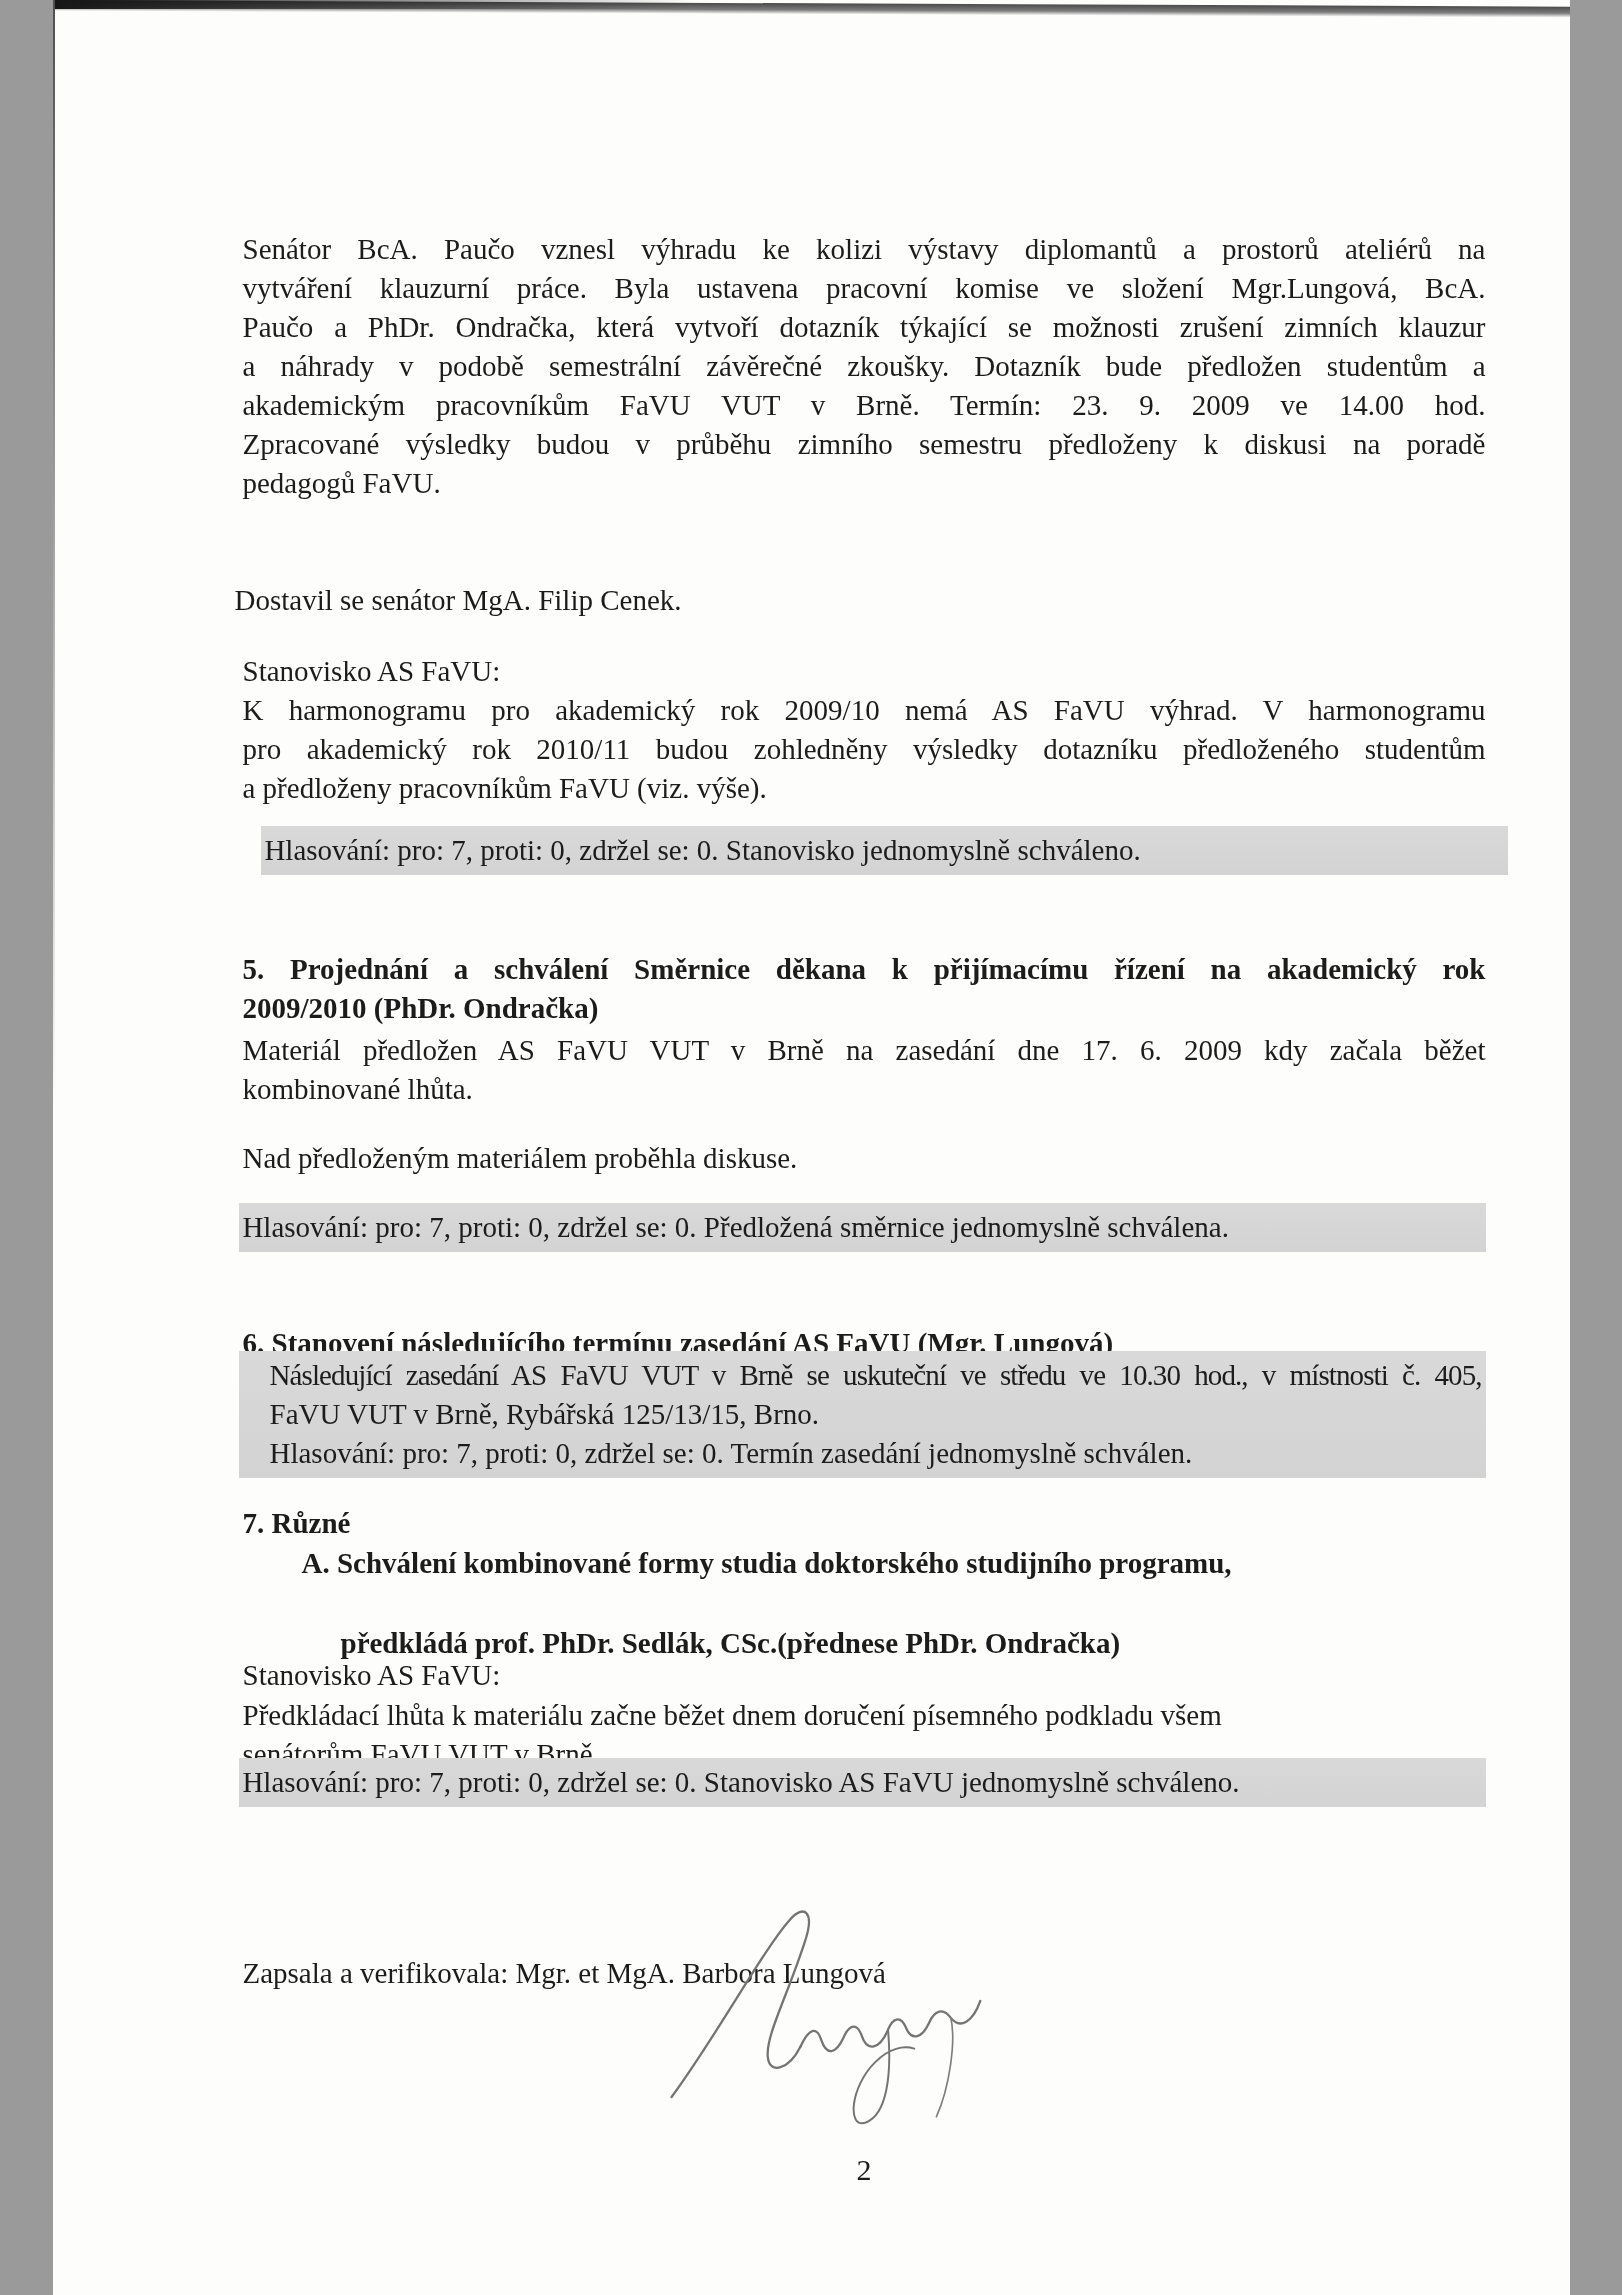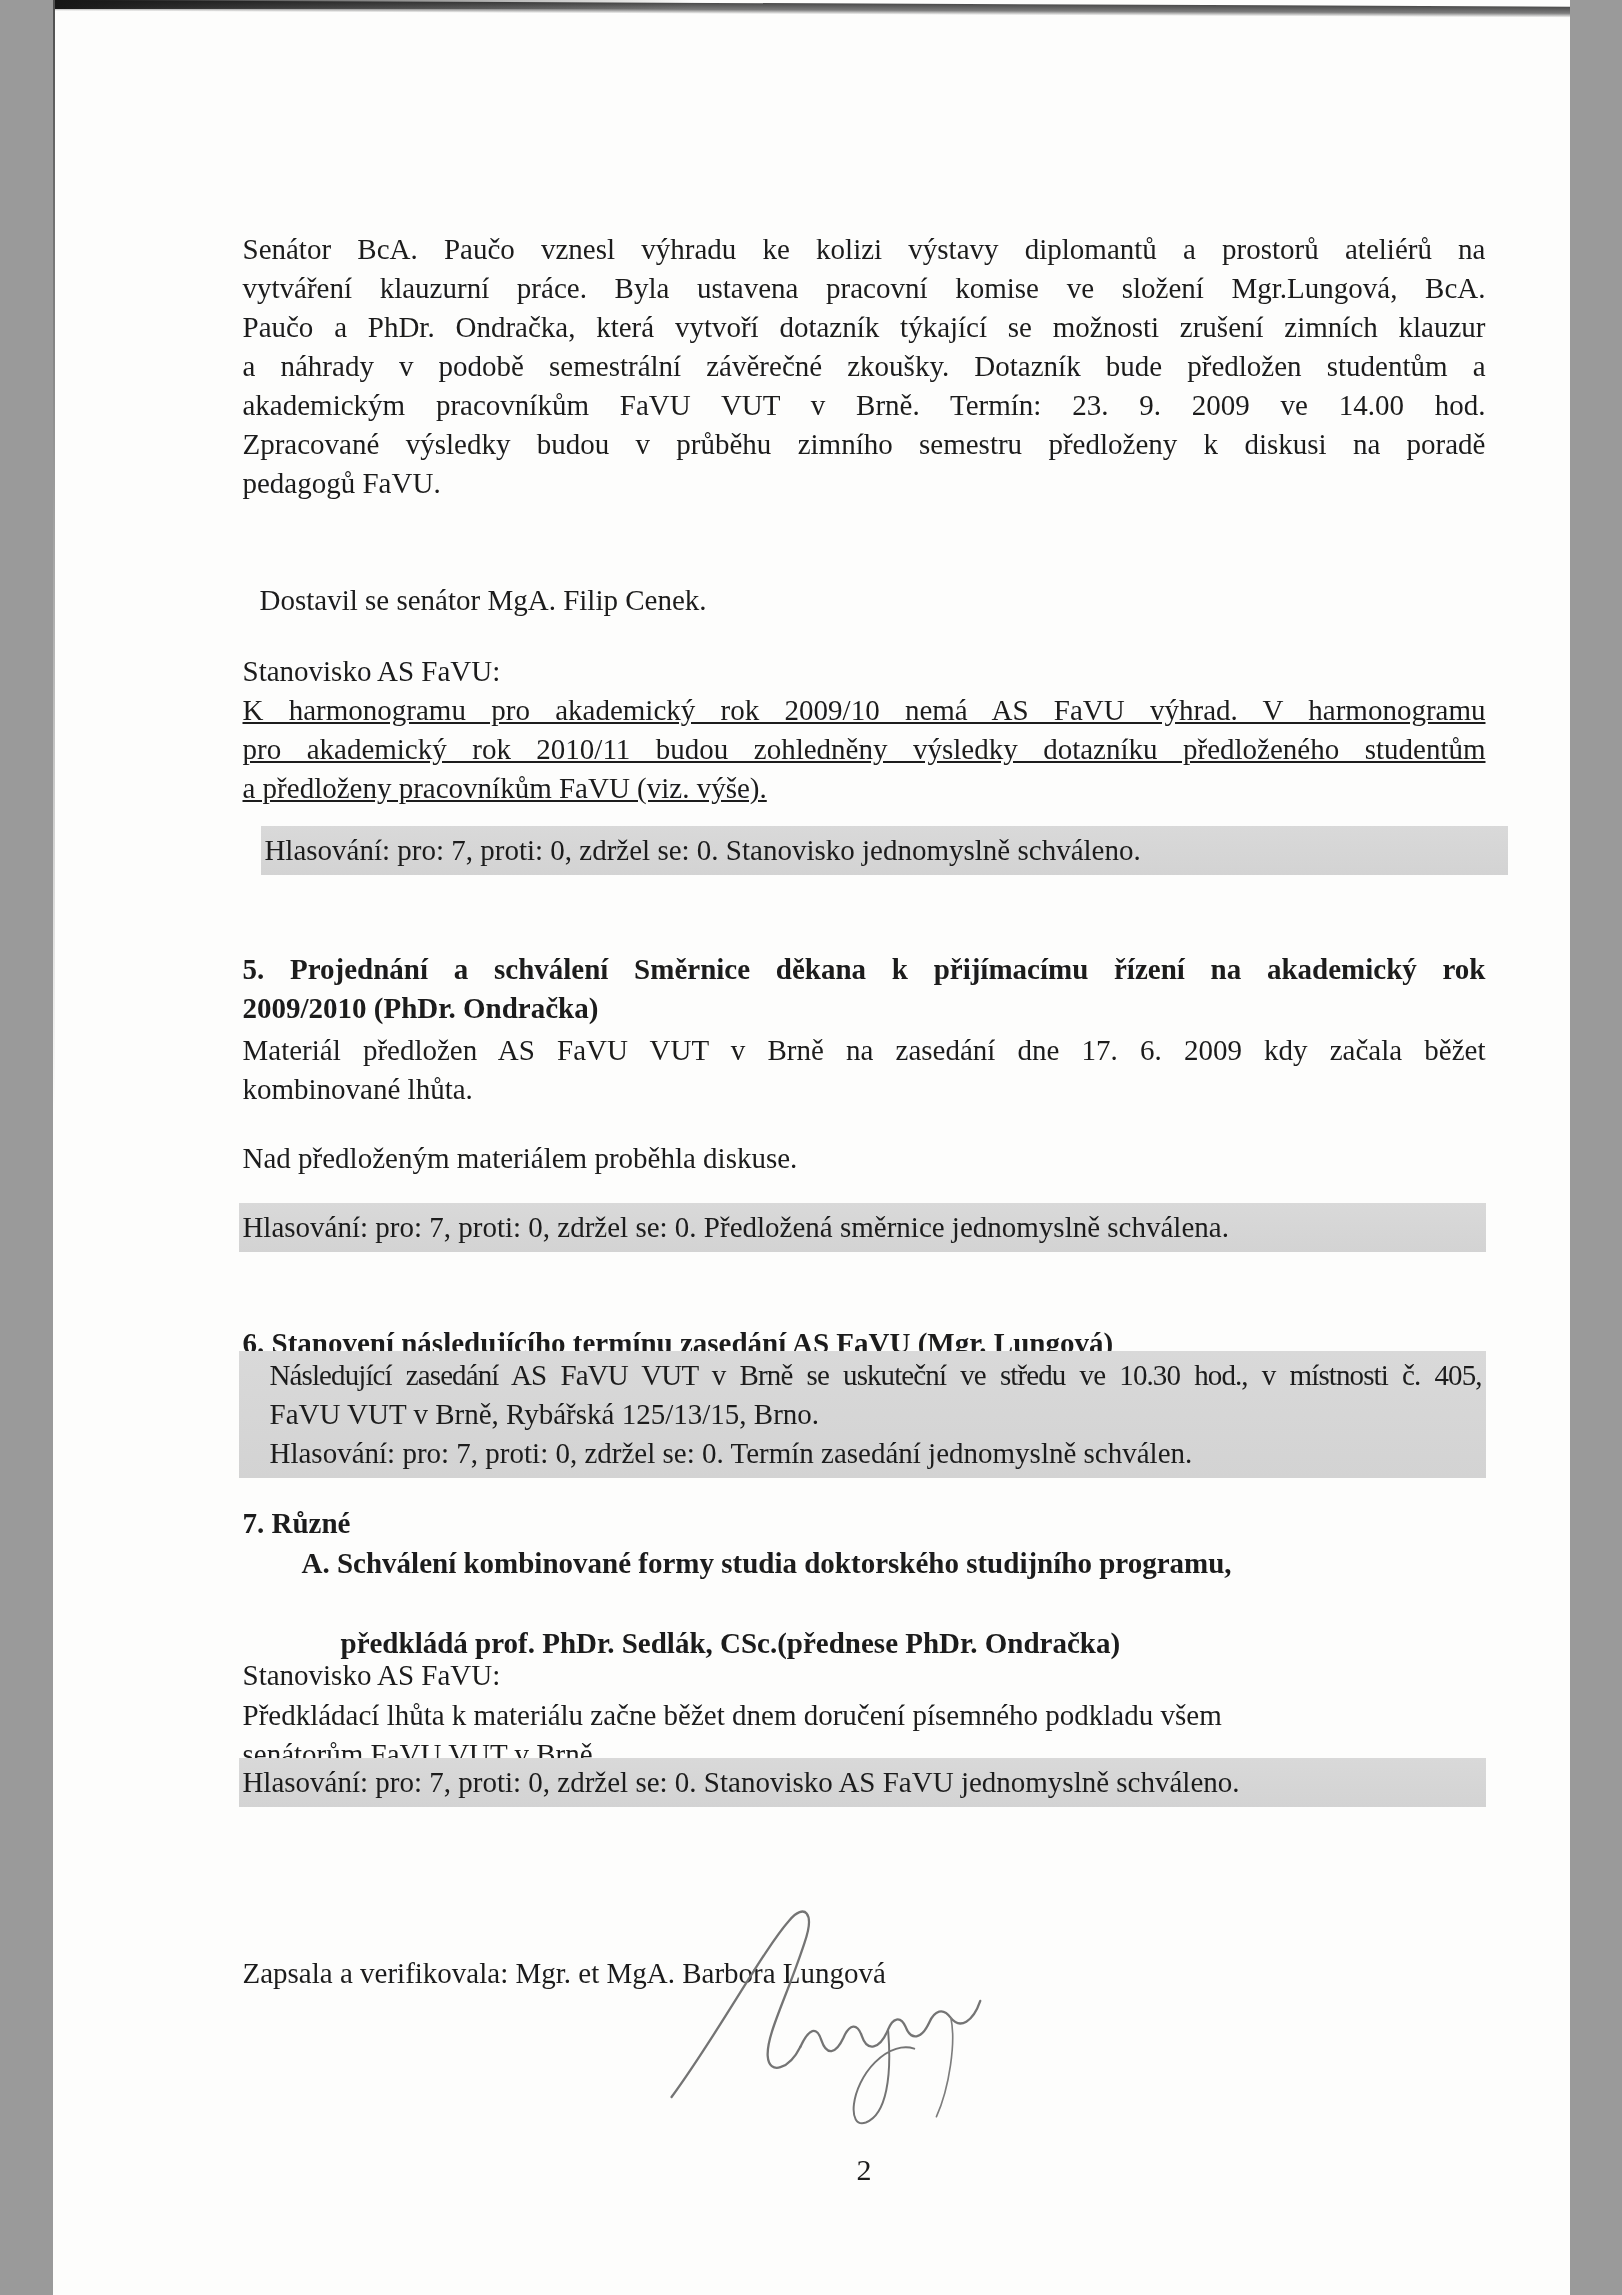--- a/index.html
+++ b/index.html
@@ -61,27 +61,27 @@
   <div id="doc-body">
       <div class="block para" style="top: 230px; left: 190px; width: 1243px;">
         <div class="line just">Senátor BcA. Paučo vznesl výhradu ke kolizi výstavy diplomantů a prostorů ateliérů na</div>
         <div class="line just">vytváření klauzurní práce. Byla ustavena pracovní komise ve složení Mgr.Lungová, BcA.</div>
         <div class="line just">Paučo a PhDr. Ondračka, která vytvoří dotazník týkající se možnosti zrušení zimních klauzur</div>
         <div class="line just">a náhrady v podobě semestrální závěrečné zkoušky. Dotazník bude předložen studentům a</div>
         <div class="line just">akademickým pracovníkům FaVU VUT v Brně. Termín: 23. 9. 2009 ve 14.00 hod.</div>
         <div class="line just">Zpracované výsledky budou v průběhu zimního semestru předloženy k diskusi na poradě</div>
         <div class="line">pedagogů FaVU.</div>
       </div>
-      <div class="block line" style="top: 581px; left: 207px; width: 1243px;">
+      <div class="block line" style="top: 581px; left: 182px; width: 1243px;">
         <div class="line">Dostavil se senátor MgA. Filip Cenek.</div>
       </div>
       <div class="block line" style="top: 652px; left: 190px; width: 1243px;">
         <div class="line">Stanovisko AS FaVU:</div>
       </div>
-      <div class="block para" style="top: 691px; left: 190px; width: 1243px; text-decoration: underline;">
+      <div class="block para" style="top: 691px; left: 190px; width: 1243px;">
         <div class="line just">K harmonogramu pro akademický rok 2009/10 nemá AS FaVU výhrad. V harmonogramu</div>
         <div class="line just">pro akademický rok 2010/11 budou zohledněny výsledky dotazníku předloženého studentům</div>
         <div class="line">a předloženy pracovníkům FaVU (viz. výše).</div>
       </div>
       <div class="block highlight highlight" style="top: 826px; left: 186px; width: 1247px; margin-left: 22px;">
         <div class="line">Hlasování: pro: 7, proti: 0, zdržel se: 0. Stanovisko jednomyslně schváleno.</div>
       </div>
       <div class="block heading" style="top: 950px; left: 190px; width: 1243px;">
         <div class="line just">5. Projednání a schválení Směrnice děkana k přijímacímu řízení na akademický rok</div>
         <div class="line">2009/2010 (PhDr. Ondračka)</div>

